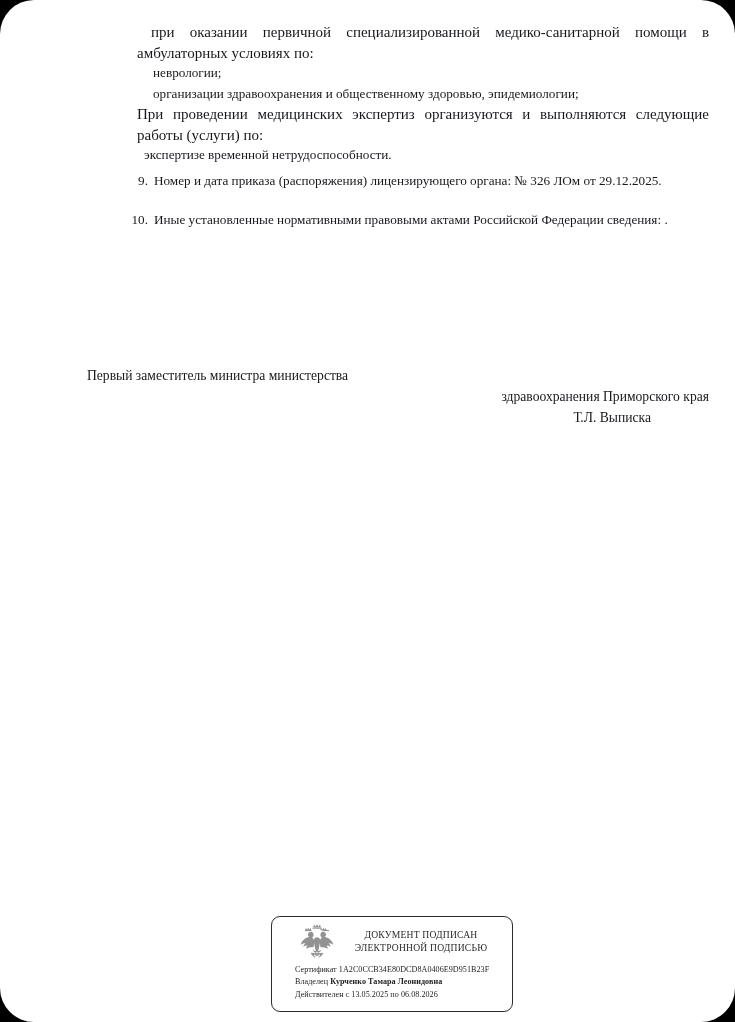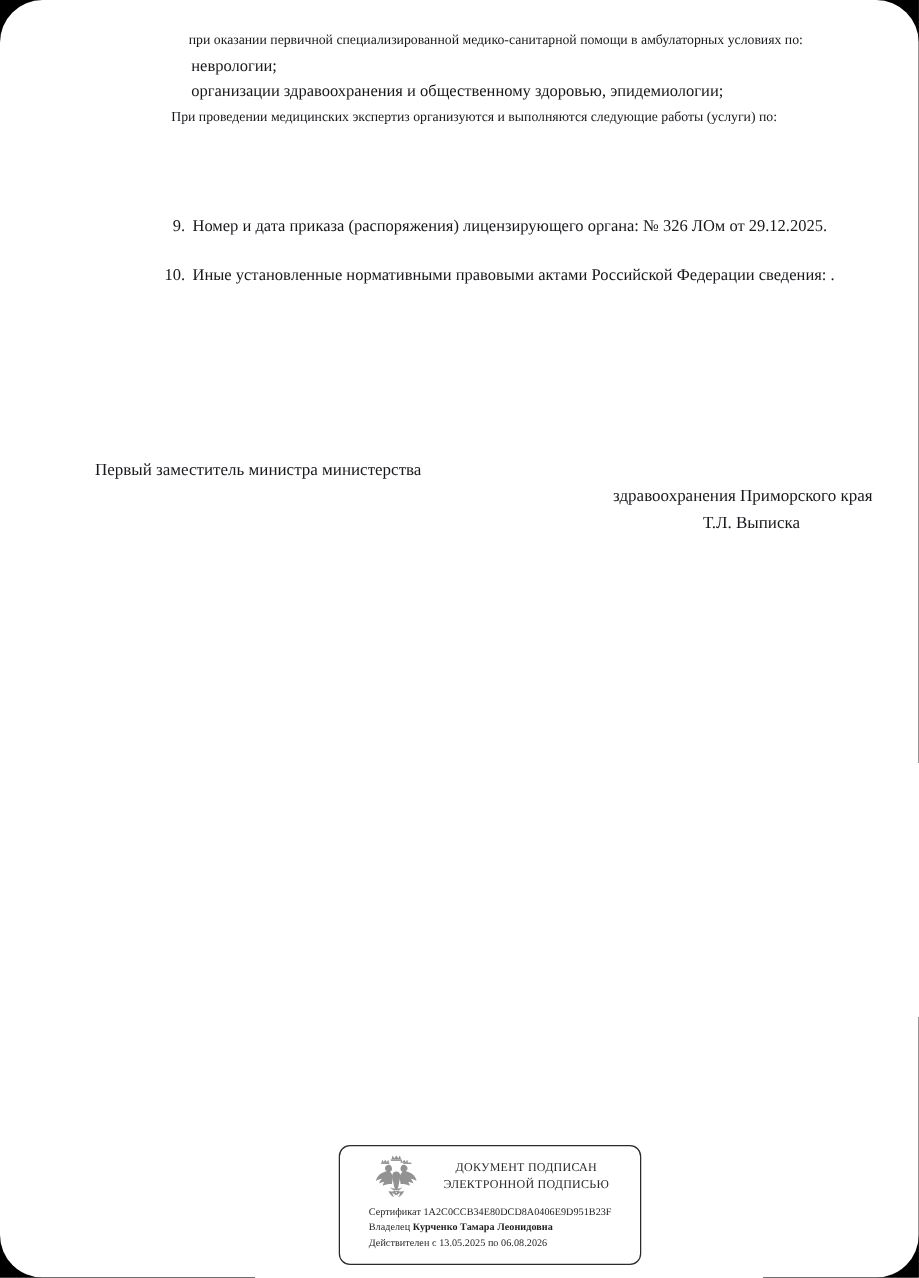--- a/index.html
+++ b/index.html
@@ -22,21 +22,21 @@
     top: 0;
     width: 735px;
     height: 1022px;
     background: #ffffff;
     border-radius: 34px;
     box-sizing: border-box;
     overflow: hidden;
   }
 
   .para {
-    font-size: 11px;
+    font-size: 15px;
     line-height: 20.5px;
     color: #16181c;
   }
 
   .justify {
     text-align: justify;
     text-align-last: left;
   }
 
   
@@ -104,21 +104,21 @@
     font-size: 13.2px;
     line-height: 21px;
     color: #16181c;
     text-align: justify;
     text-align-last: left;
   }
 
   
   .signature {
     position: absolute;
-    left: 76px;
+    left: 87px;
     top: 365px;
     width: 622px;
   }
   .signature .sig-row {
     display: flex;
     justify-content: space-between;
     align-items: flex-end;
     flex-direction: column;
   }
   .signature .sig-title {
@@ -194,20 +194,21 @@
   <div class="block-top">
     <div class="para justify first-line">при оказании первичной специализированной медико-санитарной помощи в амбулаторных условиях по:</div>
 
     <div class="sub-list">
       <div class="sub-item">неврологии;</div>
       <div class="sub-item">организации здравоохранения и общественному здоровью, эпидемиологии;</div>
     </div>
 
     <div class="para justify block-exp">При проведении медицинских экспертиз организуются и выполняются следующие работы (услуги) по:</div>
 
+    <div class="exp-line">экспертизе временной нетрудоспособности.</div>
   </div>
 
   <div class="num-list">
     <div class="num-item">
       <span class="num">9.</span>
       <span class="num-text">Номер и дата приказа (распоряжения) лицензирующего органа: № 326 ЛОм от 29.12.2025.</span>
     </div>
     <div class="num-item">
       <span class="num">10.</span>
       <span class="num-text">Иные установленные нормативными правовыми актами Российской Федерации сведения: .</span>

